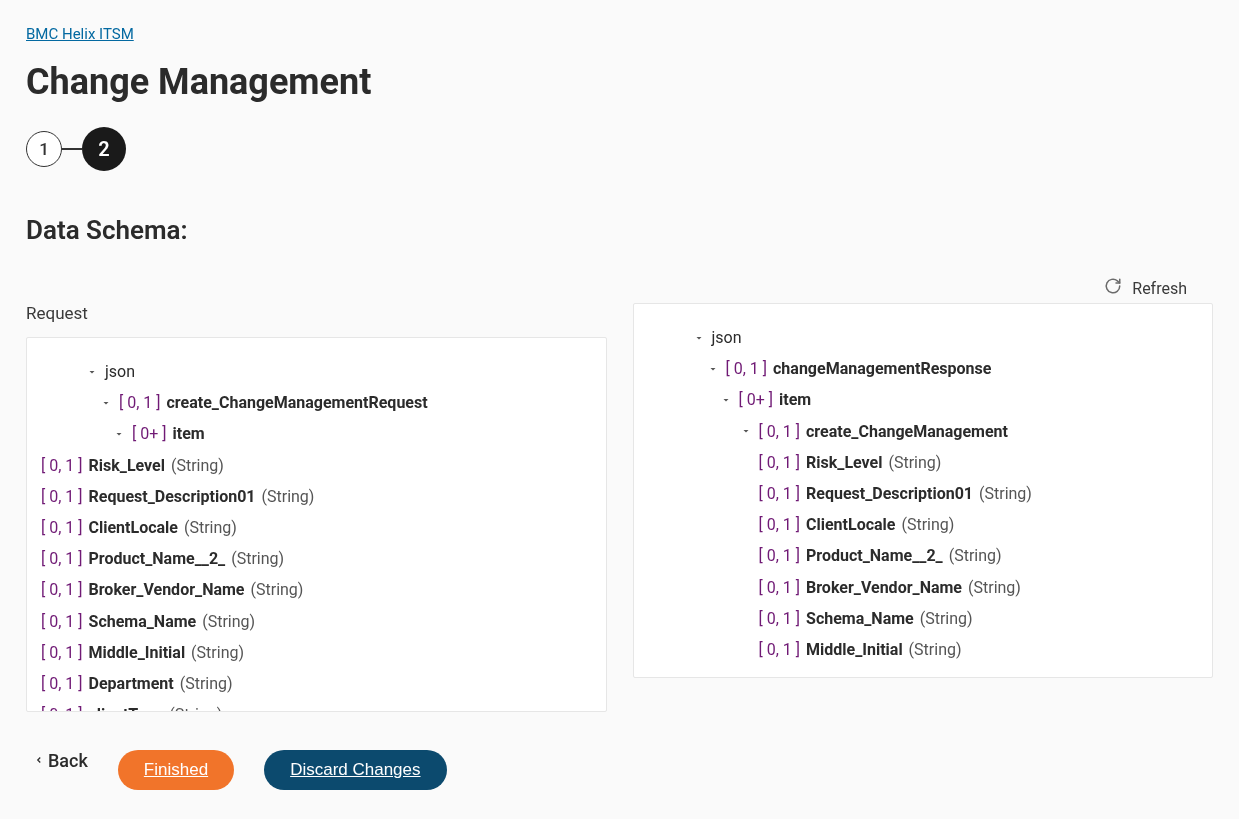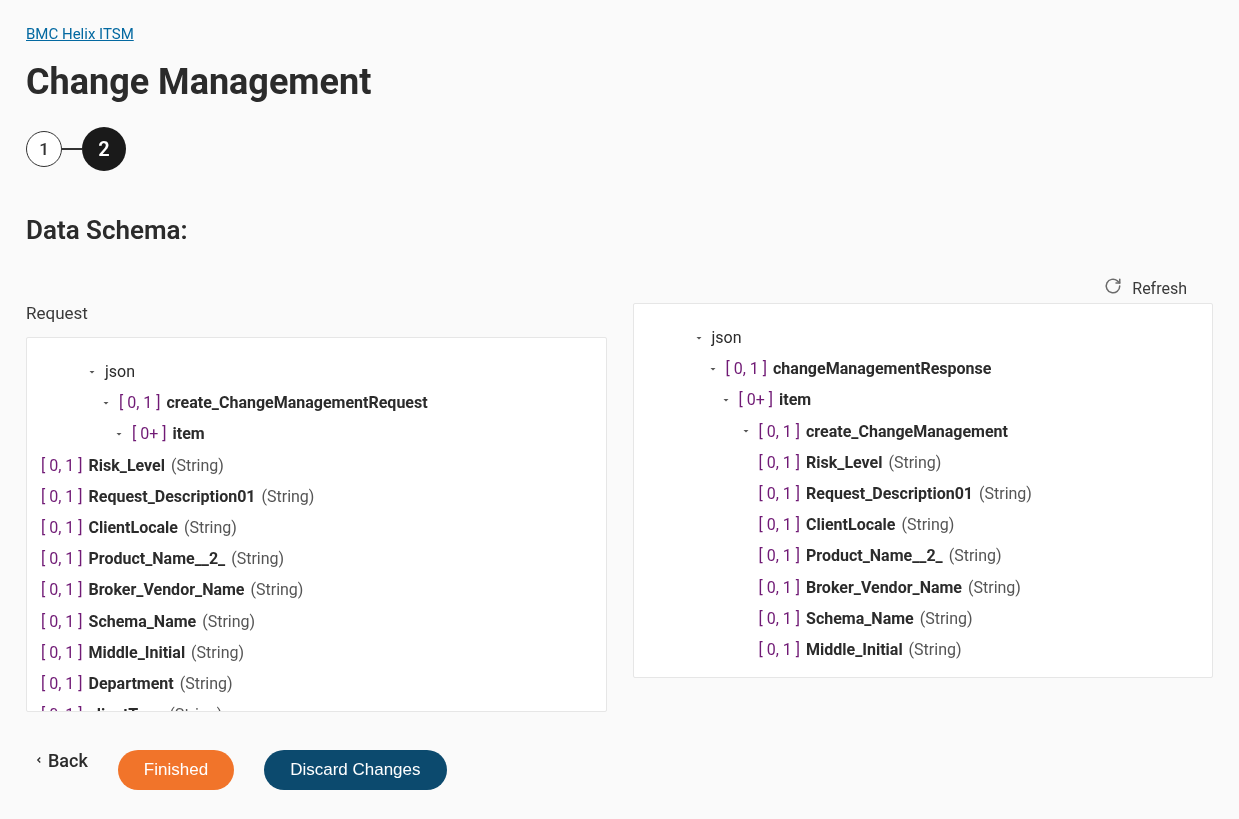--- a/index.html
+++ b/index.html
@@ -151,20 +151,21 @@
     cursor: pointer;
     font-weight: 500;
   }
   .btn {
     border: none;
     border-radius: 999px;
     padding: 10px 26px;
     font-size: 17px;
     font-weight: 500;
     cursor: pointer;
+    text-decoration: underline;
   }
   .btn-primary {
     background: #f1742a;
     color: #fff;
   }
   .btn-secondary {
     background: #0c4a6e;
     color: #fff;
   }
 </style>

